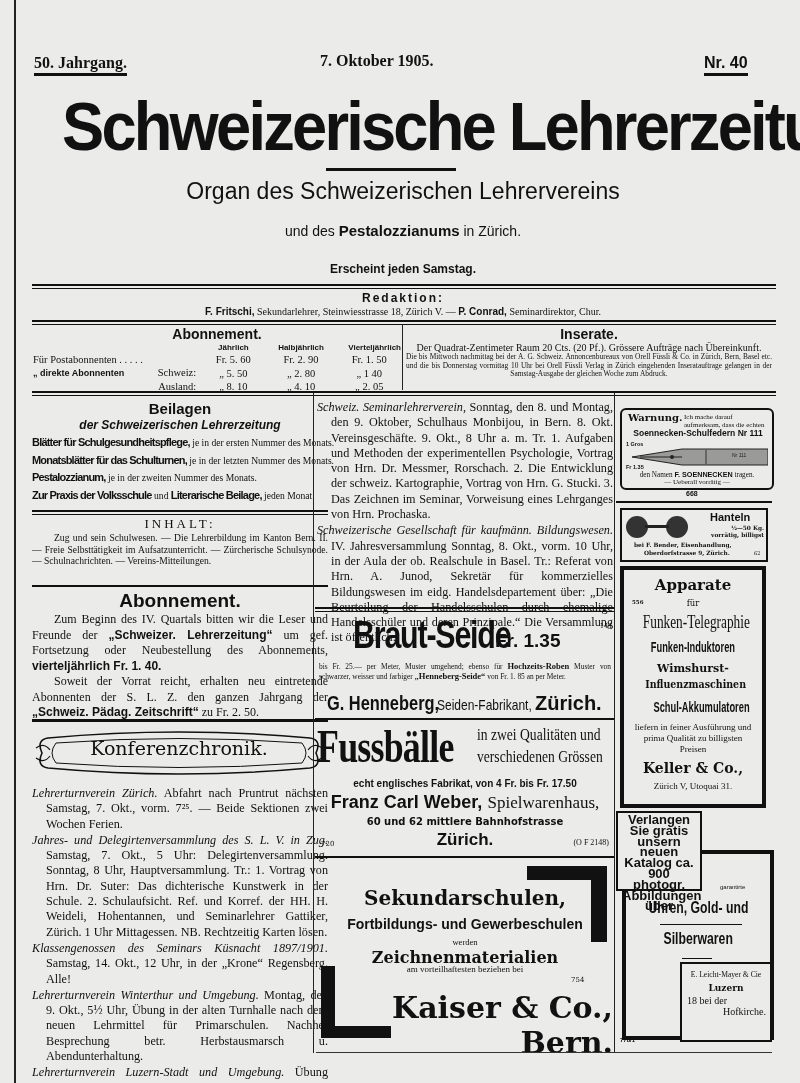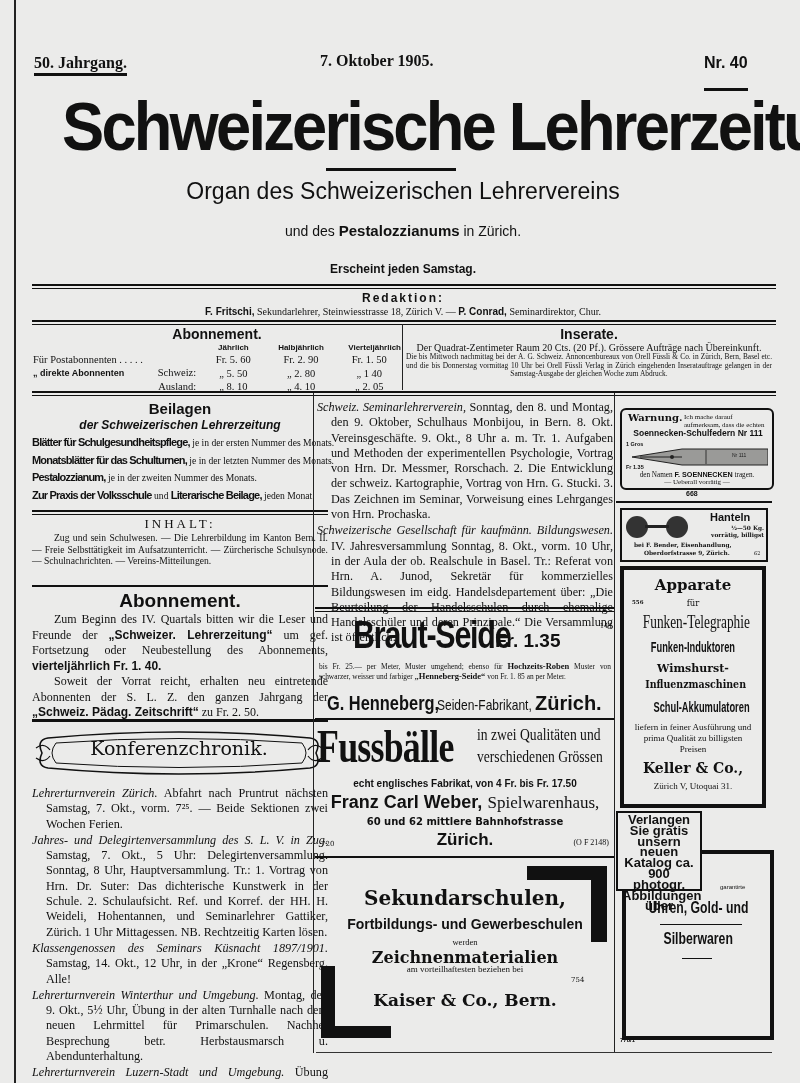--- a/index.html
+++ b/index.html
@@ -19,21 +19,21 @@
   .entry{text-indent:-14px;padding-left:14px;margin-bottom:1px;}
   table{border-collapse:collapse;}
 </style>
 </head>
 <body>
 
 <div class="page">
 
   <div class="abs cond uline" style="left:18px;top:54px;font-size:16px;font-weight:bold;font-family:'Liberation Serif',serif;padding-bottom:1px;">50. Jahrgang.</div>
   <div class="abs" style="left:304px;top:52px;font-size:16px;font-family:'Liberation Serif',serif;font-weight:bold;">7. Oktober 1905.</div>
-  <div class="abs uline" style="left:688px;top:54px;font-size:16px;font-family:'Liberation Sans',sans-serif;font-weight:bold;padding-bottom:16px;">Nr. 40</div>
+  <div class="abs uline" style="left:688px;top:54px;font-size:16px;font-family:'Liberation Sans',sans-serif;font-weight:bold;padding-bottom:1px;">Nr. 40</div>
 
   <div class="abs" style="left:46px;top:86px;width:700px;height:80px;overflow:visible;">
     <div style="font-family:'Liberation Sans',sans-serif;font-weight:bold;font-size:68px;line-height:80px;letter-spacing:-3px;transform:scaleX(0.93);transform-origin:left top;white-space:nowrap;">Schweizerische Lehrerzeitung.</div>
   </div>
   <div class="abs" style="left:310px;top:168px;width:130px;border-top:3px solid #111;"></div>
 
   <div class="abs" style="left:0;top:178px;width:774px;text-align:center;font-family:'Liberation Sans',sans-serif;font-size:23px;">Organ des Schweizerischen Lehrervereins</div>
   <div class="abs" style="left:0;top:222px;width:774px;text-align:center;font-family:'Liberation Sans',sans-serif;font-size:14px;">
     <span>und des</span>
     <span style="font-size:15px;font-weight:bold;">Pestalozzianums</span>
@@ -198,21 +198,21 @@
     <div style="position:absolute;right:6px;top:6px;width:80px;height:14px;background:#111;"></div>
     <div style="position:absolute;right:6px;top:6px;width:16px;height:76px;background:#111;"></div>
     <div style="position:absolute;left:4px;top:106px;width:14px;height:70px;background:#111;"></div>
     <div style="position:absolute;left:4px;top:166px;width:70px;height:12px;background:#111;"></div>
     <div style="position:absolute;left:0;top:26px;width:296px;text-align:center;font-family:'DejaVu Serif',serif;font-weight:bold;font-size:20px;">Sekundarschulen,</div>
     <div style="position:absolute;left:0;top:56px;width:296px;text-align:center;font-family:'Liberation Sans',sans-serif;font-weight:bold;font-size:14px;">Fortbildungs- und Gewerbeschulen</div>
     <div style="position:absolute;left:0;top:77px;width:296px;text-align:center;font-family:'Liberation Serif',serif;font-size:8.5px;">werden</div>
     <div style="position:absolute;left:0;top:88px;width:296px;text-align:center;font-family:'DejaVu Serif',serif;font-weight:bold;font-size:16px;">Zeichnenmaterialien</div>
     <div style="position:absolute;left:0;top:104px;width:296px;text-align:center;font-family:'Liberation Serif',serif;font-size:9px;">am vorteilhaftesten beziehen bei</div>
     <div style="position:absolute;left:254px;top:116px;font-size:7px;">754</div>
-    <div style="position:absolute;left:0;top:130px;width:296px;text-align:center;font-family:'DejaVu Serif',serif;font-weight:bold;font-size:17px;">Kaiser &amp; Co., Bern.</div>
+    <div style="position:absolute;left:0;top:130px;width:296px;text-align:right;font-family:'DejaVu Serif',serif;font-weight:bold;font-size:30px;">Kaiser &amp; Co., Bern.</div>
   </div>
 
   <div class="vrule" style="left:598px;top:393px;height:660px;"></div>
 
   <div class="abs" style="left:604px;top:408px;width:150px;height:78px;border:2px solid #111;border-radius:6px;">
     <div style="position:absolute;left:6px;top:2px;font-family:'DejaVu Serif',serif;font-weight:bold;font-size:10px;">Warnung.</div>
     <div style="position:absolute;left:62px;top:3px;width:86px;font-family:'Liberation Serif',serif;font-size:7px;line-height:8px;">Ich mache darauf aufmerksam, dass die echten</div>
     <div style="position:absolute;left:4px;top:18px;width:144px;text-align:center;font-family:'Liberation Sans',sans-serif;font-weight:bold;font-size:8.5px;">Soennecken-Schulfedern Nr 111</div>
     <div style="position:absolute;left:4px;top:31px;font-family:'Liberation Sans',sans-serif;font-weight:bold;font-size:5.5px;">1 Gros</div>
     <svg style="position:absolute;left:10px;top:36px;" width="136" height="22" viewBox="0 0 136 22">
@@ -263,16 +263,22 @@
   <div class="abs" style="left:600px;top:811px;width:82px;height:76px;border:2px solid #111;background:#ebebea;z-index:2;">
     <div style="padding:2px 4px;text-align:center;font-family:'Liberation Sans',sans-serif;font-weight:bold;font-size:13px;line-height:10.8px;">Verlangen Sie gratis unsern neuen Katalog ca. 900 photogr. Abbildungen über</div>
   </div>
   <div class="abs" style="left:606px;top:850px;width:144px;height:182px;border:4px solid #111;">
     <div style="position:absolute;left:94px;top:30px;font-family:'Liberation Sans',sans-serif;font-size:6px;">garantirte</div>
     <div style="position:absolute;left:0;top:44px;width:144px;text-align:center;font-family:'Liberation Sans',sans-serif;font-weight:bold;font-size:17px;white-space:nowrap;"><span style="display:inline-block;transform:scaleX(0.72);">Uhren, Gold- und</span></div>
     <div style="position:absolute;left:34px;top:70px;width:82px;border-top:1px solid #111;"></div>
     <div style="position:absolute;left:0;top:75px;width:144px;text-align:center;font-family:'Liberation Sans',sans-serif;font-weight:bold;font-size:17px;white-space:nowrap;"><span style="display:inline-block;transform:scaleX(0.72);">Silberwaren</span></div>
     <div style="position:absolute;left:56px;top:104px;width:30px;border-top:1px solid #111;"></div>
   </div>
+  <div class="abs" style="left:664px;top:962px;width:88px;height:76px;border:2px solid #111;background:#ebebea;z-index:2;">
+    <div style="text-align:center;font-family:'Liberation Serif',serif;font-size:7.6px;margin-top:6px;white-space:nowrap;">E. Leicht-Mayer &amp; Cie</div>
+    <div style="text-align:center;font-family:'DejaVu Serif',serif;font-weight:bold;font-size:9px;margin-top:4px;">Luzern</div>
+    <div style="padding-left:5px;font-family:'Liberation Serif',serif;font-size:10px;margin-top:2px;">18 bei der</div>
+    <div style="text-align:right;padding-right:4px;font-family:'Liberation Serif',serif;font-size:10px;">Hofkirche.</div>
+  </div>
   <div class="abs" style="left:604px;top:1037px;font-size:6px;font-weight:bold;font-family:'Liberation Sans',sans-serif;">778/1</div>
 
   <div class="abs" style="left:300px;top:1052px;width:456px;border-top:1px solid #333;"></div>
 </div>
 
 </body></html>

